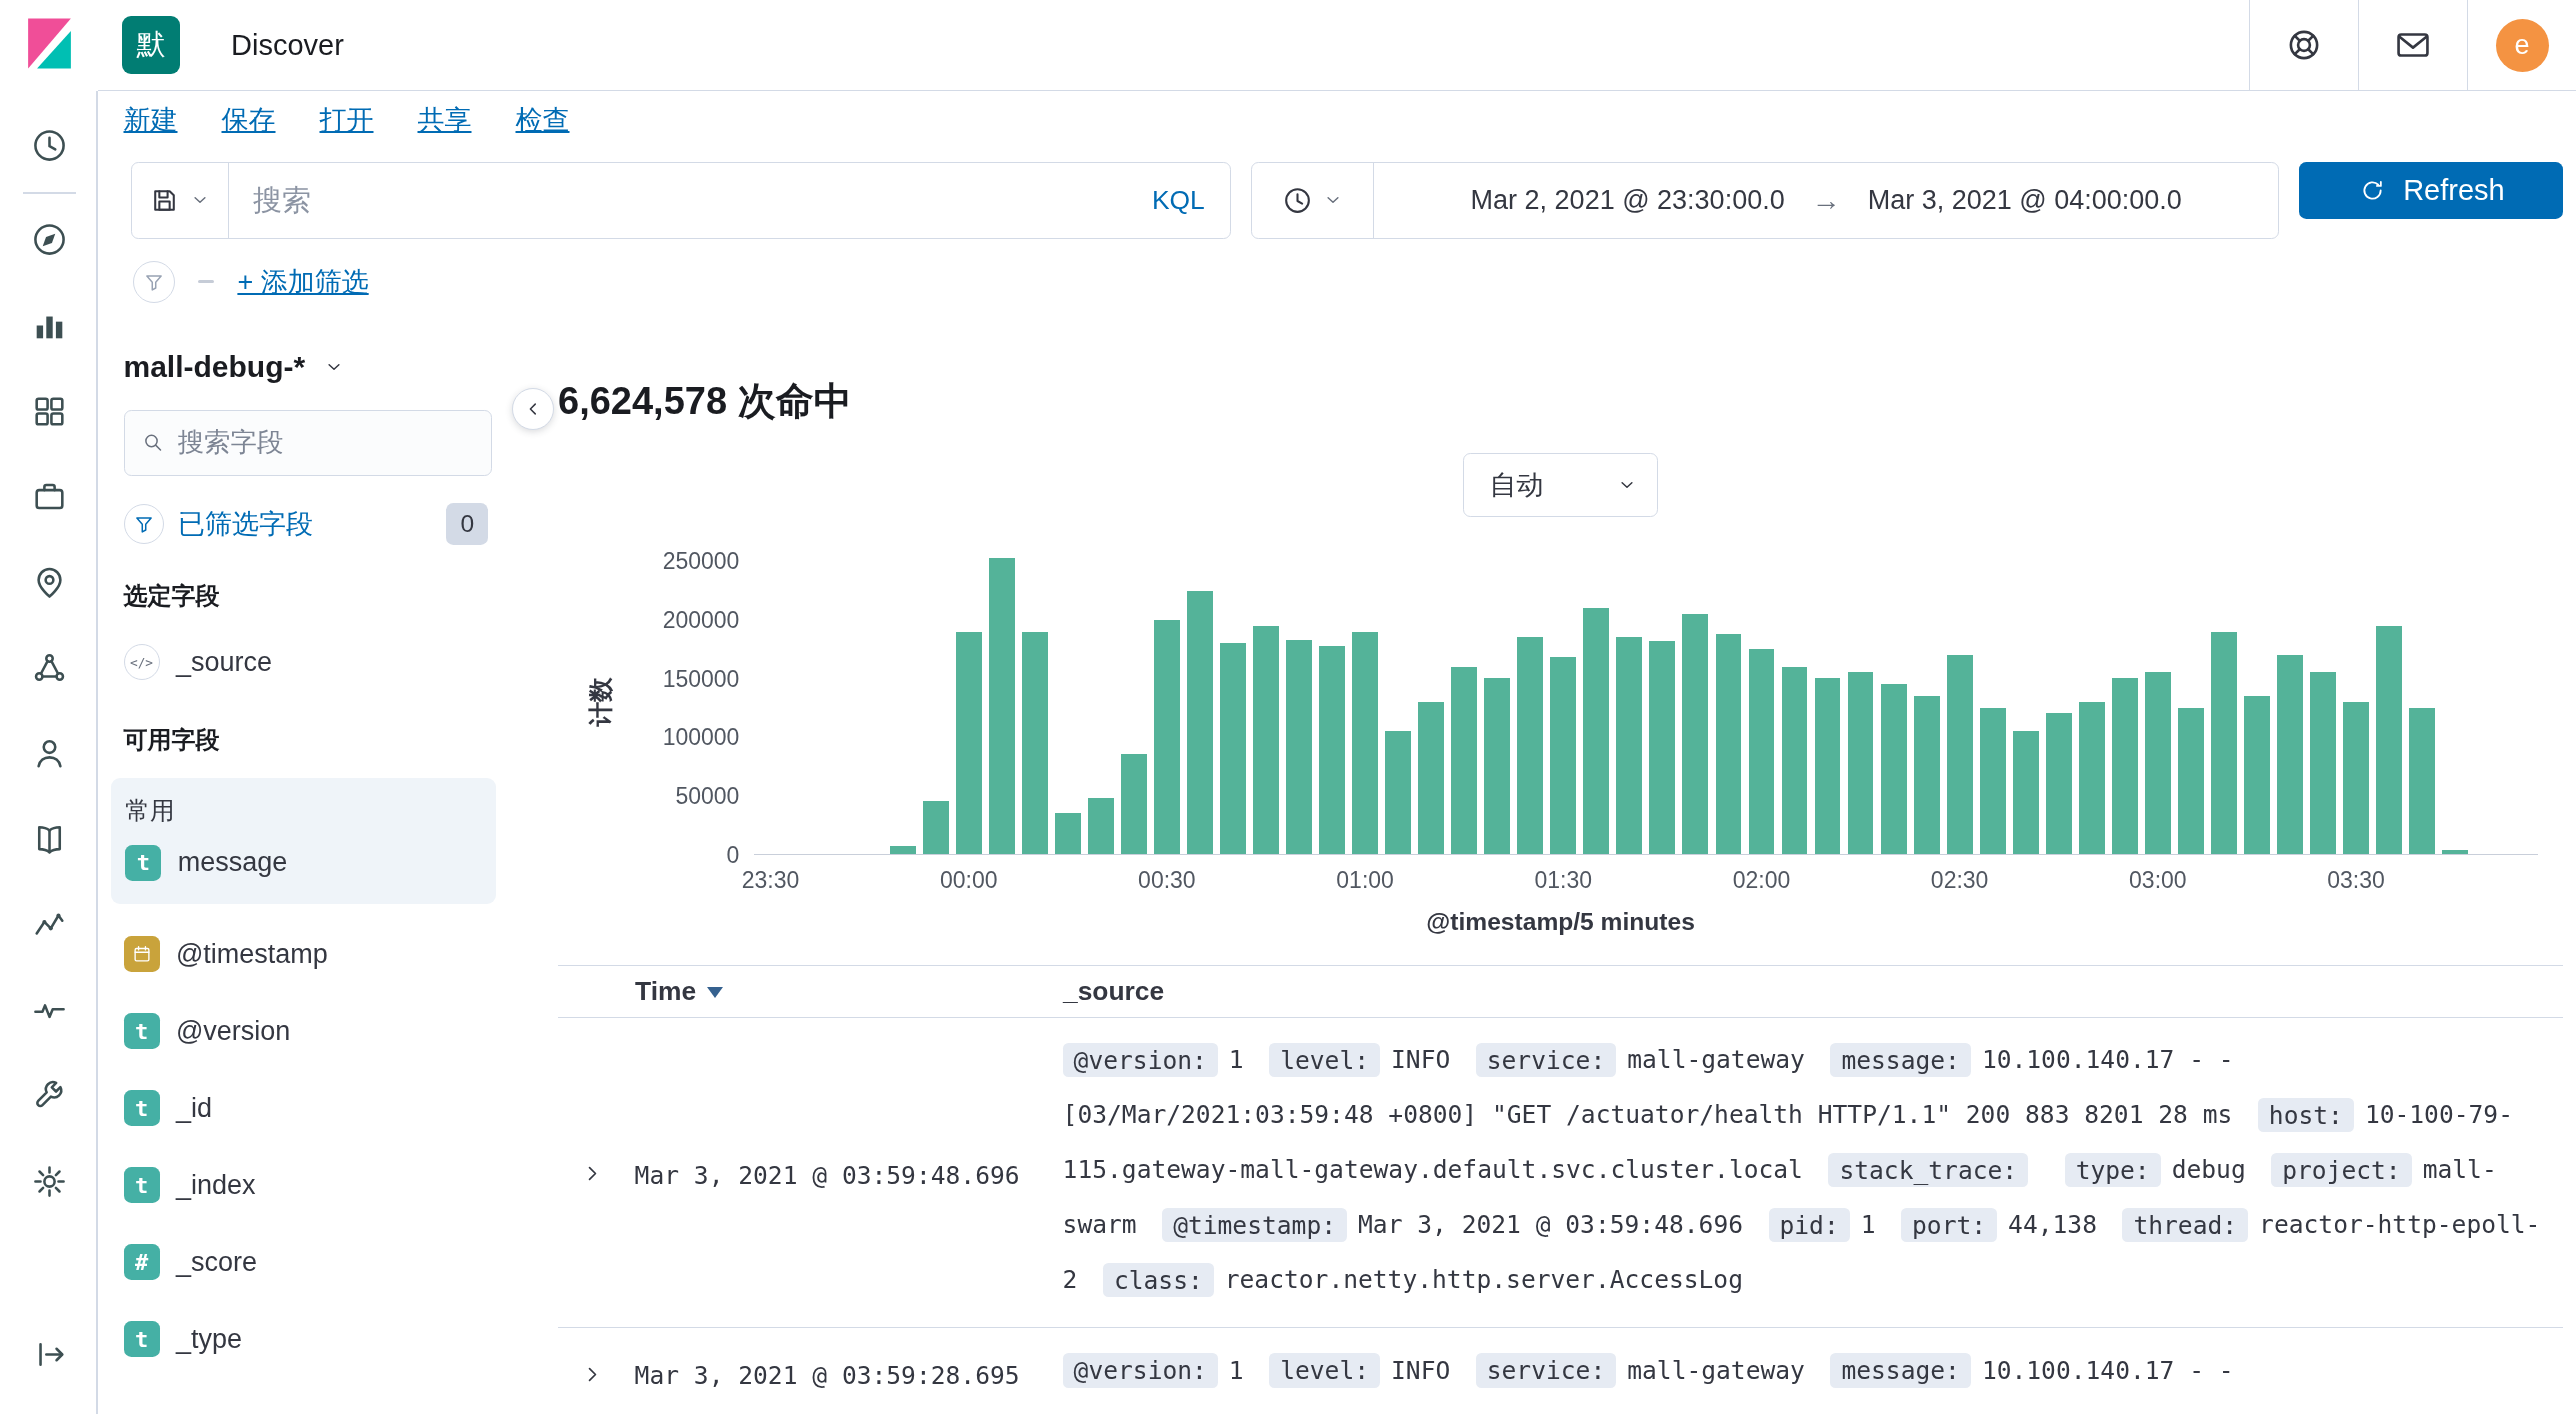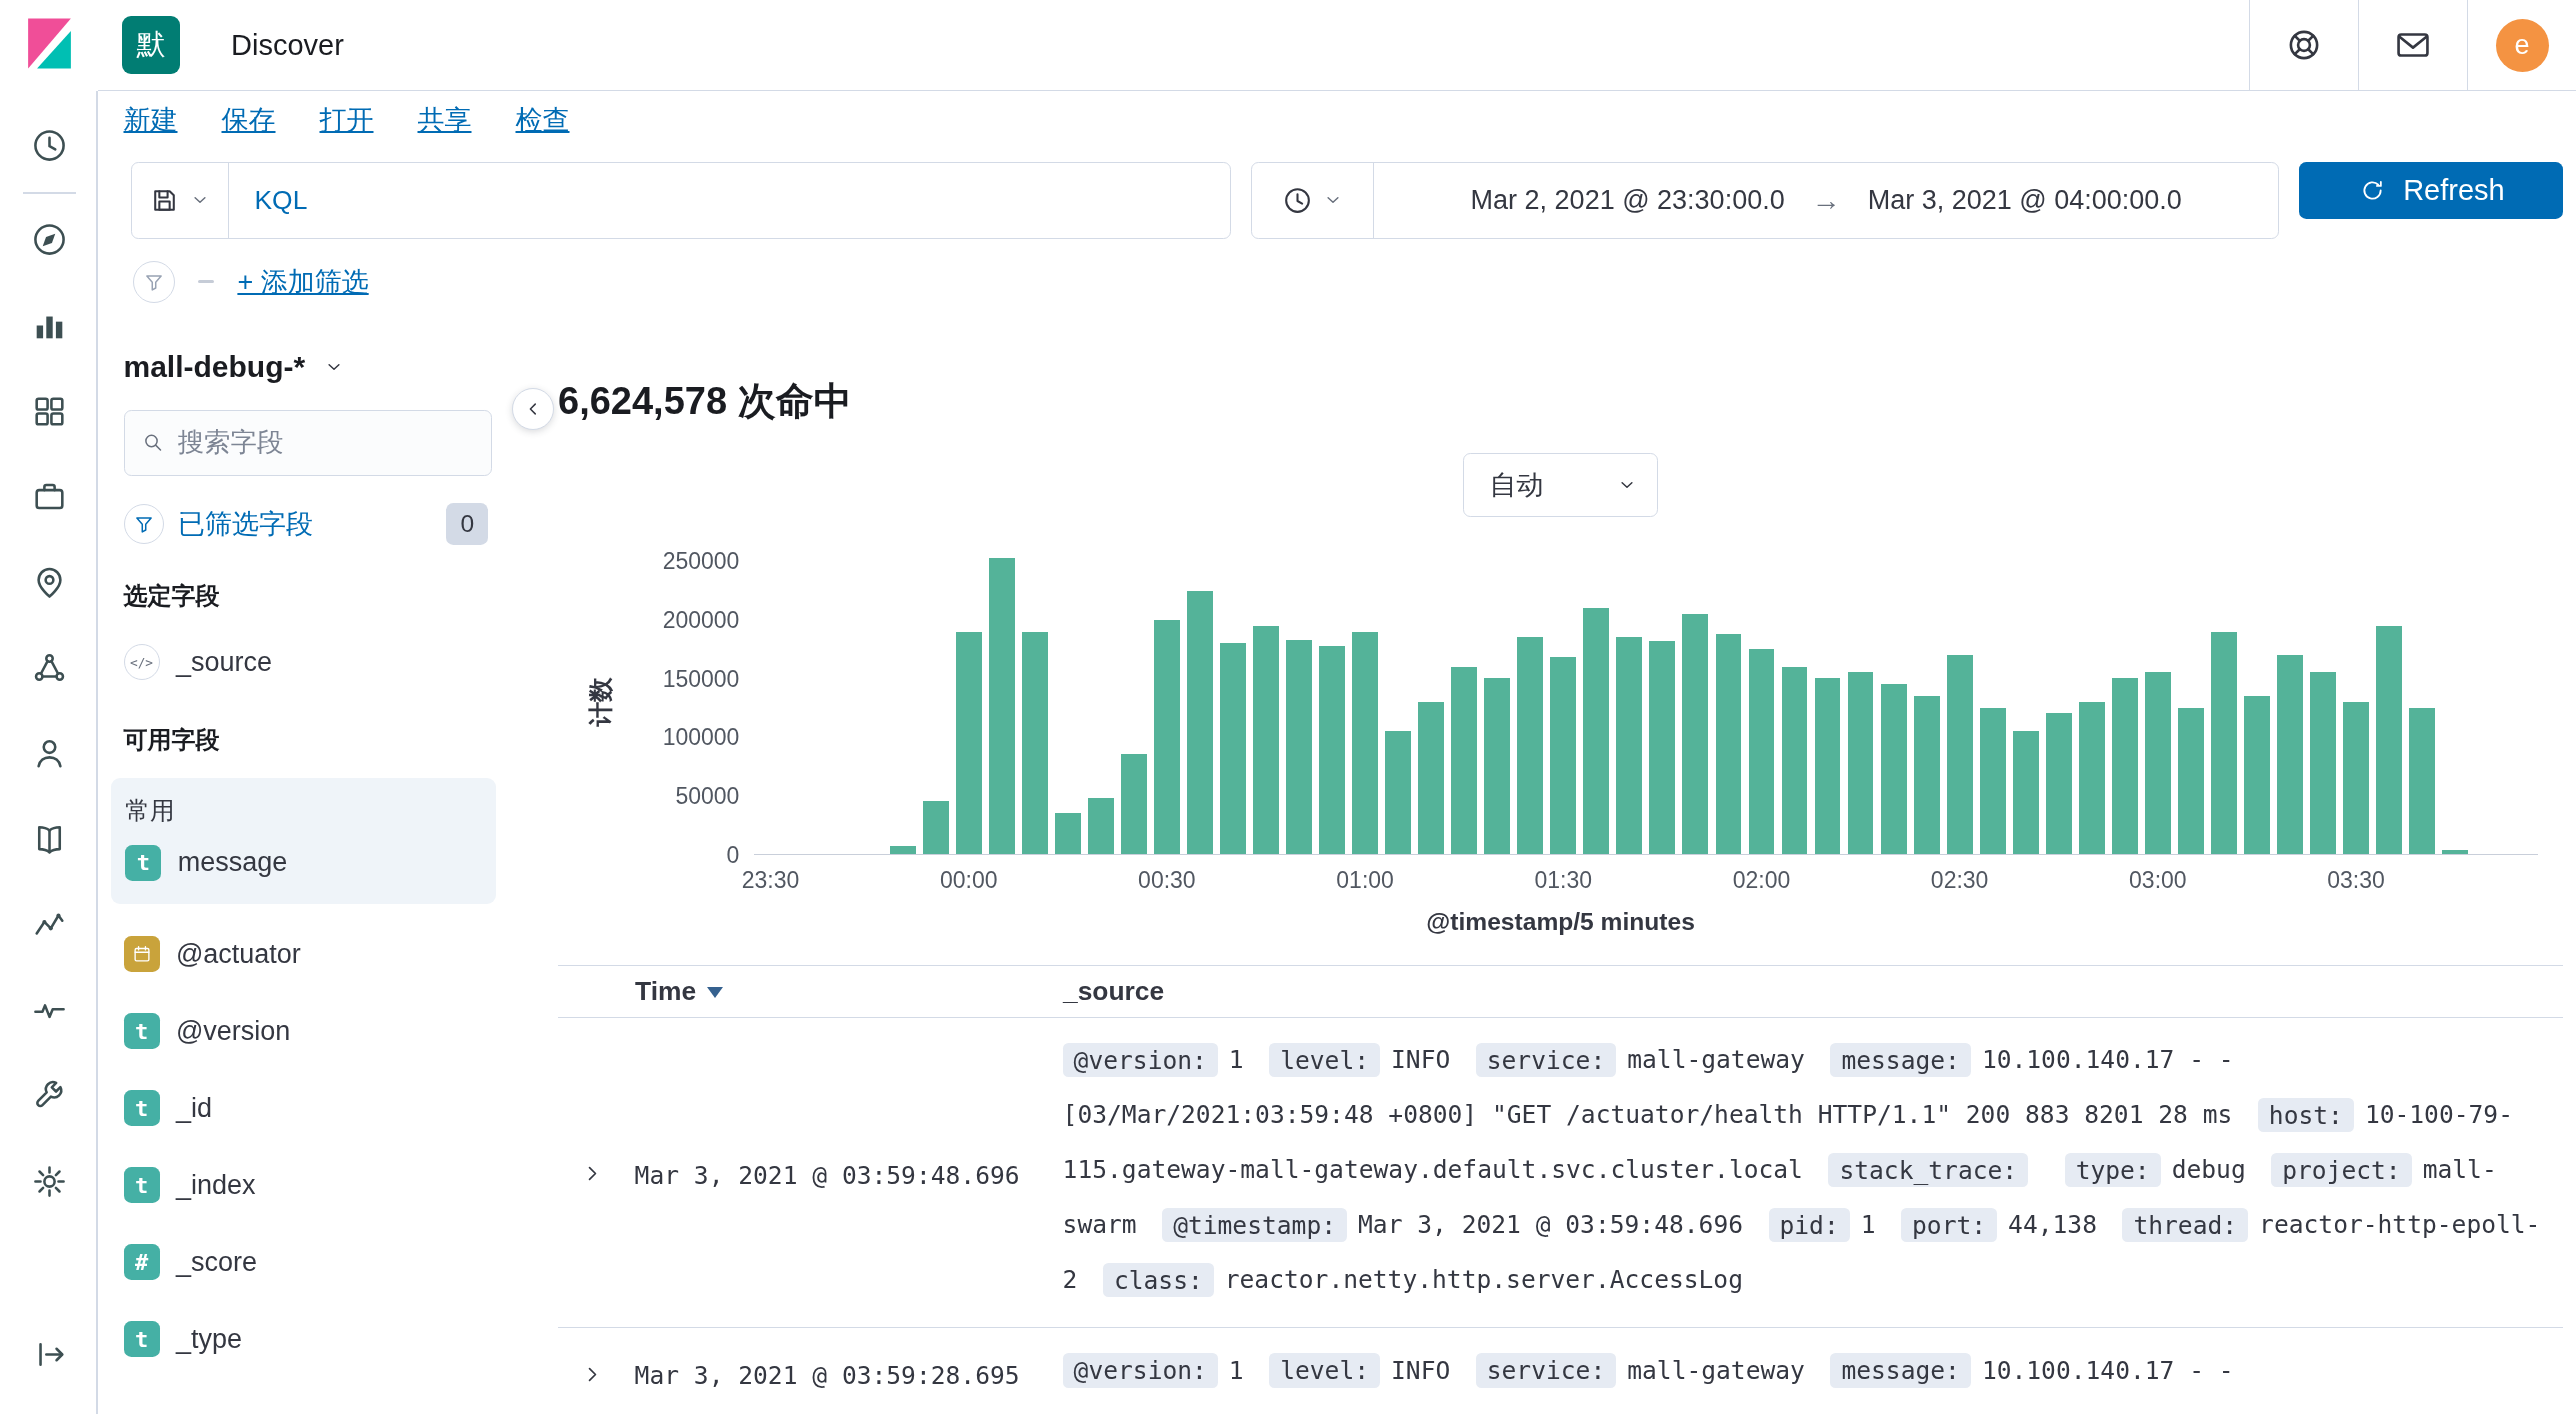--- a/index.html
+++ b/index.html
@@ -315,20 +315,23 @@
               <path d="M11 7v6h8V7"></path>
               <rect x="11" y="17" width="10" height="8"></rect>
             </svg>
           </span>
         <span class="icon chev">
             <svg viewBox="0 0 32 32" fill="none" stroke="currentColor" stroke-width="2" stroke-linecap="round" stroke-linejoin="round">
               <path d="M9.5 13l6.5 6 6.5-6"></path>
             </svg>
           </span>
       </button>
+      <div class="search-input-wrap">
+        <input placeholder="搜索" style="">
+      </div>
       <button class="kql">KQL</button>
     </div>
     <div class="timepicker">
       <button class="tp-clock">
         <span class="icon ck">
             <svg viewBox="0 0 32 32" fill="none" stroke="currentColor" stroke-width="2" stroke-linecap="round" stroke-linejoin="round">
               <circle cx="16" cy="16" r="11"></circle>
               <path d="M16 10v6.5l4.5 2.5"></path>
             </svg>
           </span>
@@ -425,21 +428,21 @@
       <div>
           <button class="field-row">
             <span class="f-type t-date">
               <span class="icon">
                 <svg viewBox="0 0 32 32" fill="none" stroke="currentColor" stroke-width="2" stroke-linecap="round" stroke-linejoin="round">
                   <rect x="6" y="8" width="20" height="18" rx="2"></rect>
                   <path d="M6 13.5h20M11 5.5V10M21 5.5V10"></path>
                 </svg>
               </span>
             </span>
-            <span>@actuator</span>
+            <span>@timestamp</span>
           </button>
           <button class="field-row">
             <span class="f-type t-string">t</span>
             <span>@version</span>
           </button>
           <button class="field-row">
             <span class="f-type t-string">t</span>
             <span>_id</span>
           </button>
           <button class="field-row">

